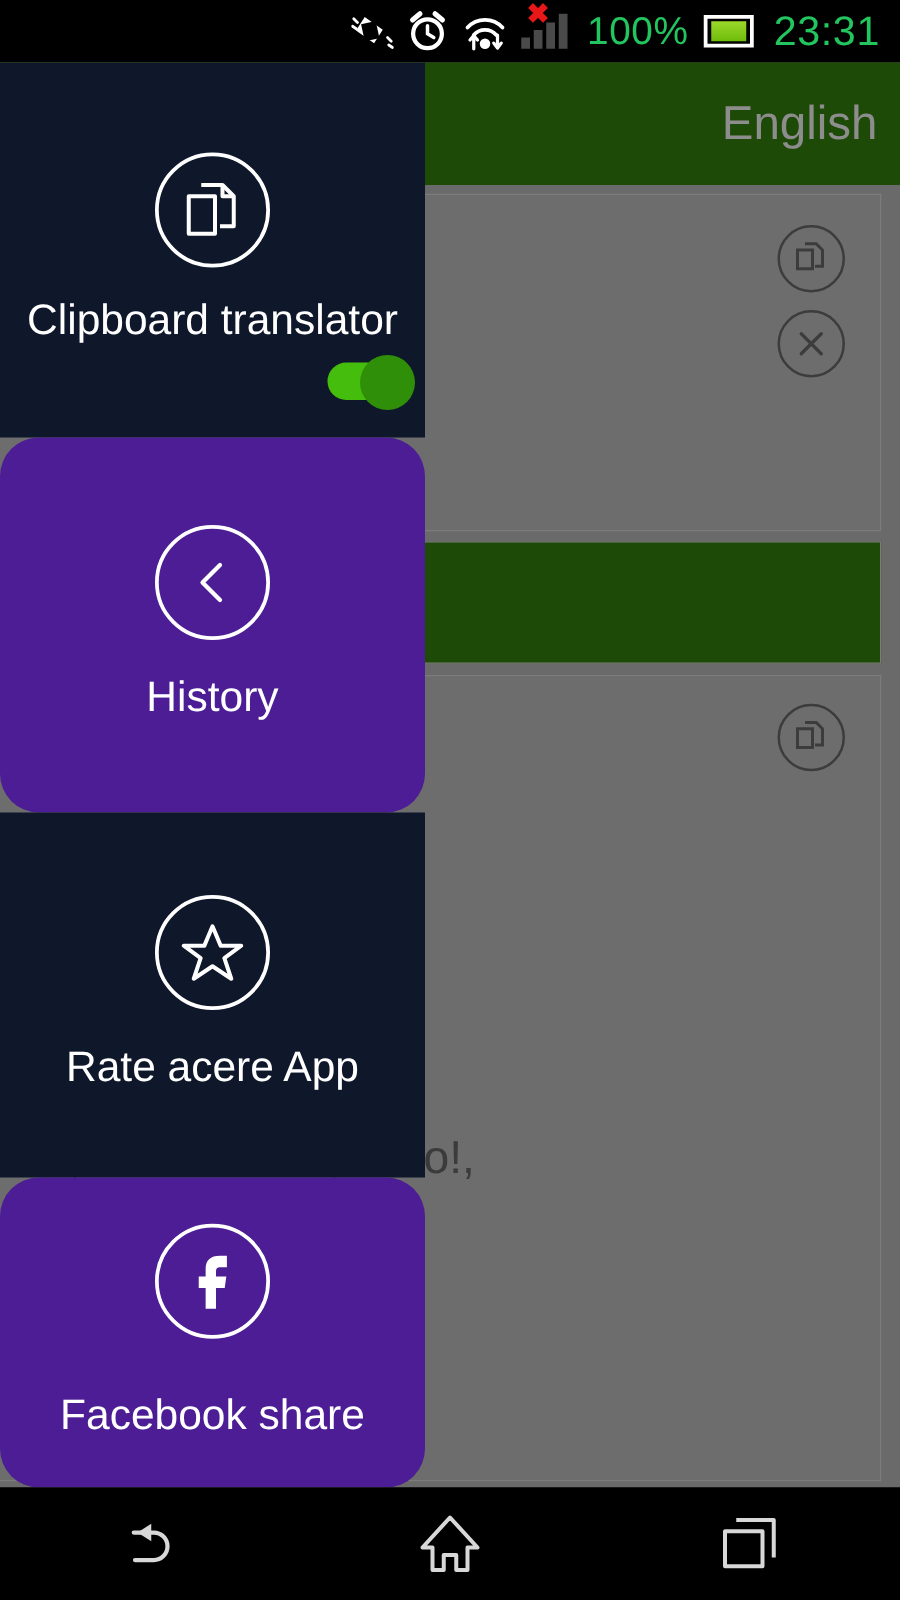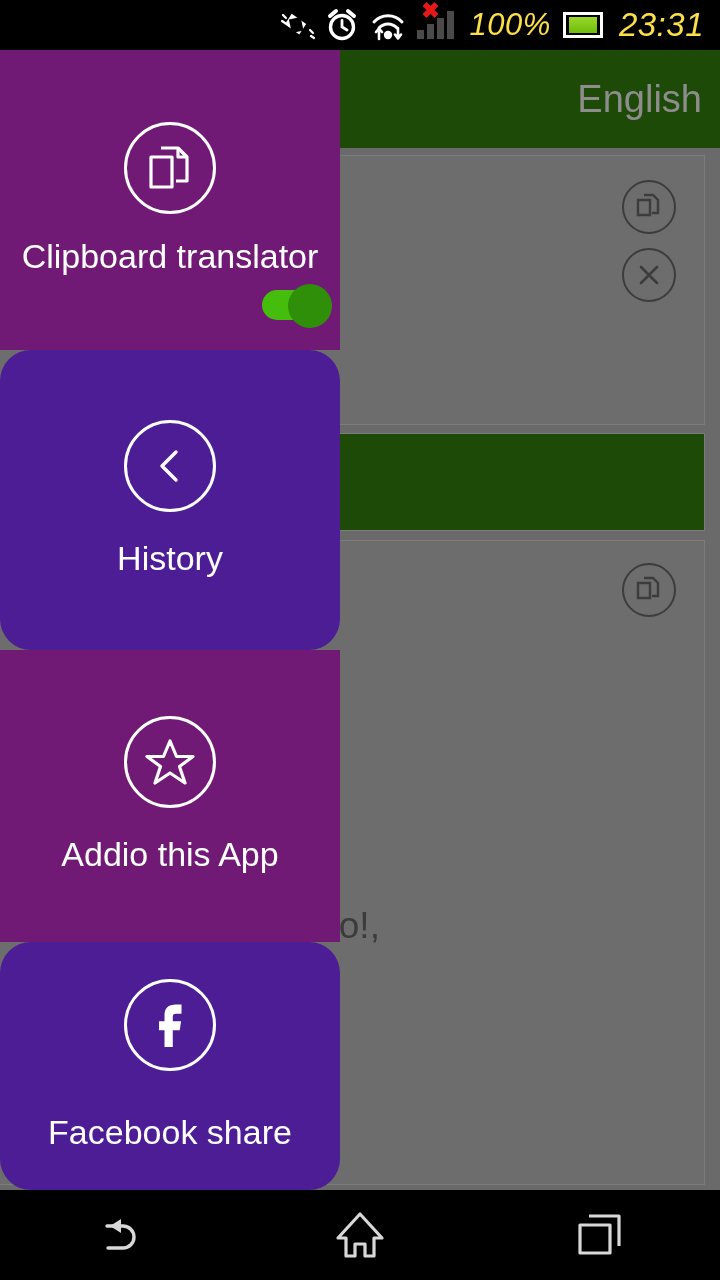--- a/index.html
+++ b/index.html
@@ -11,21 +11,21 @@
   }
   #screen { position:relative; width:720px; height:1280px; background:#000; }
 
   
   #statusbar{
     position:absolute; left:0; top:0; width:720px; height:50px;
     background:#000; display:flex; align-items:center; justify-content:flex-end;
     padding-right:14px;
   }
   .sb-icon{ display:inline-flex; align-items:center; justify-content:center; margin-left:10px; }
-  .sb-text{ color:#fde047; font-size:31px; letter-spacing:0.5px;font-style:italic; }
+  .sb-text{ color:#22c55e; font-size:31px; letter-spacing:0.5px; }
   #sb-battery-pct{ margin-left:16px; }
   #sb-clock{ margin-left:16px; margin-right:2px; font-size:33px; }
   .batt-shell{
     width:40px; height:26px; border:3px solid #fff; position:relative; margin-left:12px;
     display:flex; align-items:center;
   }
   .batt-fill{ height:16px; width:28px; margin-left:3px;
     background:linear-gradient(to bottom,#9ad82a,#6fbc0a); }
   .sigbars{ display:flex; align-items:flex-end; height:28px; gap:3px; position:relative; }
   .sigbars i{ display:block; width:7px; background:#4a4a4a; }
@@ -80,21 +80,21 @@
 
   
   #drawer{
     position:absolute; left:0; top:50px; width:340px; height:1140px;
     overflow:hidden;
   }
   .drawer-item{
     position:relative; width:340px;
     display:flex; flex-direction:column; align-items:center; justify-content:center;
   }
-  .di-light{ background:#701a75; }
+  .di-light{ background:#0f172a; }
   .di-dark{  background:#4c1d95;border-radius:31px; }
   #item-clipboard{ height:300px; }
   #item-history{  height:300px; }
   #item-rate{     height:292px; }
   #item-facebook{ height:248px;gap:15px; }
 
   .circle-icon{
     width:92px; height:92px; border:3px solid #ffffff; border-radius:50%;
     display:flex; align-items:center; justify-content:center; margin-bottom:26px;
   }
@@ -241,21 +241,21 @@
       </span>
       <span class="drawer-label">History</span>
     </div>
 
     <div class="drawer-item di-light" id="item-rate">
       <span class="circle-icon">
         <svg width="50" height="48" viewBox="0 0 50 48">
           <path d="M25 3 L31.5 18.5 L48 18.5 L34.5 28.5 L40 45 L25 35 L10 45 L15.5 28.5 L2 18.5 L18.5 18.5 Z" fill="none" stroke="#fff" stroke-width="3.2" stroke-linejoin="round"></path>
         </svg>
       </span>
-      <span class="drawer-label">Addio this App</span>
+      <span class="drawer-label">Rate acere App</span>
     </div>
 
     <div class="drawer-item di-dark" id="item-facebook">
       <span class="circle-icon">
         <svg width="34" height="50" viewBox="0 0 34 50">
           <path d="M23 4 h7 v10 h-6 c-2.5 0 -3.5 1.2 -3.5 3.6 v4.4 h9 l-1.4 10 h-7.6 v18 h-9 v-18 h-6 v-10 h6 v-6.5 c0 -7.5 4 -11.5 12.5 -11.5 z" fill="#fff" transform="scale(0.92) translate(1,1)"></path>
         </svg>
       </span>
       <span class="drawer-label">Facebook share</span>
     </div>

